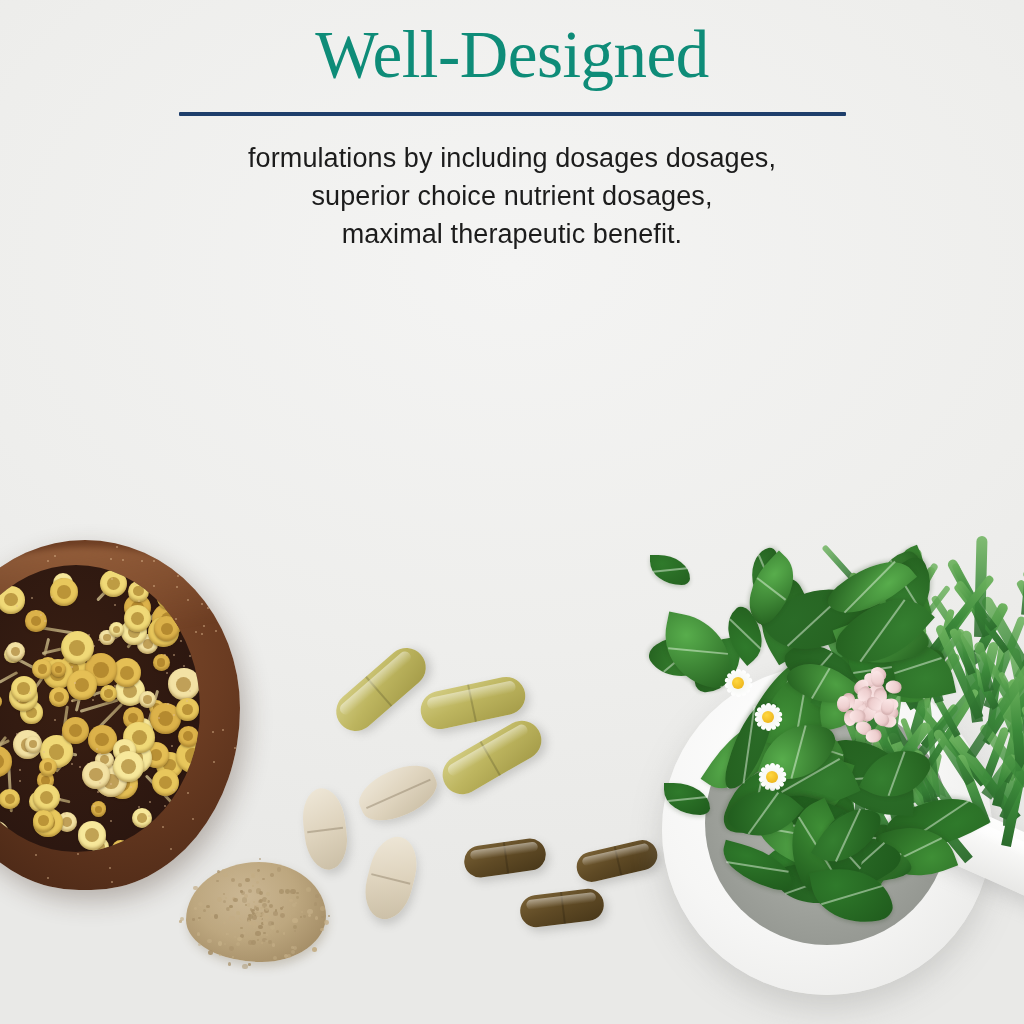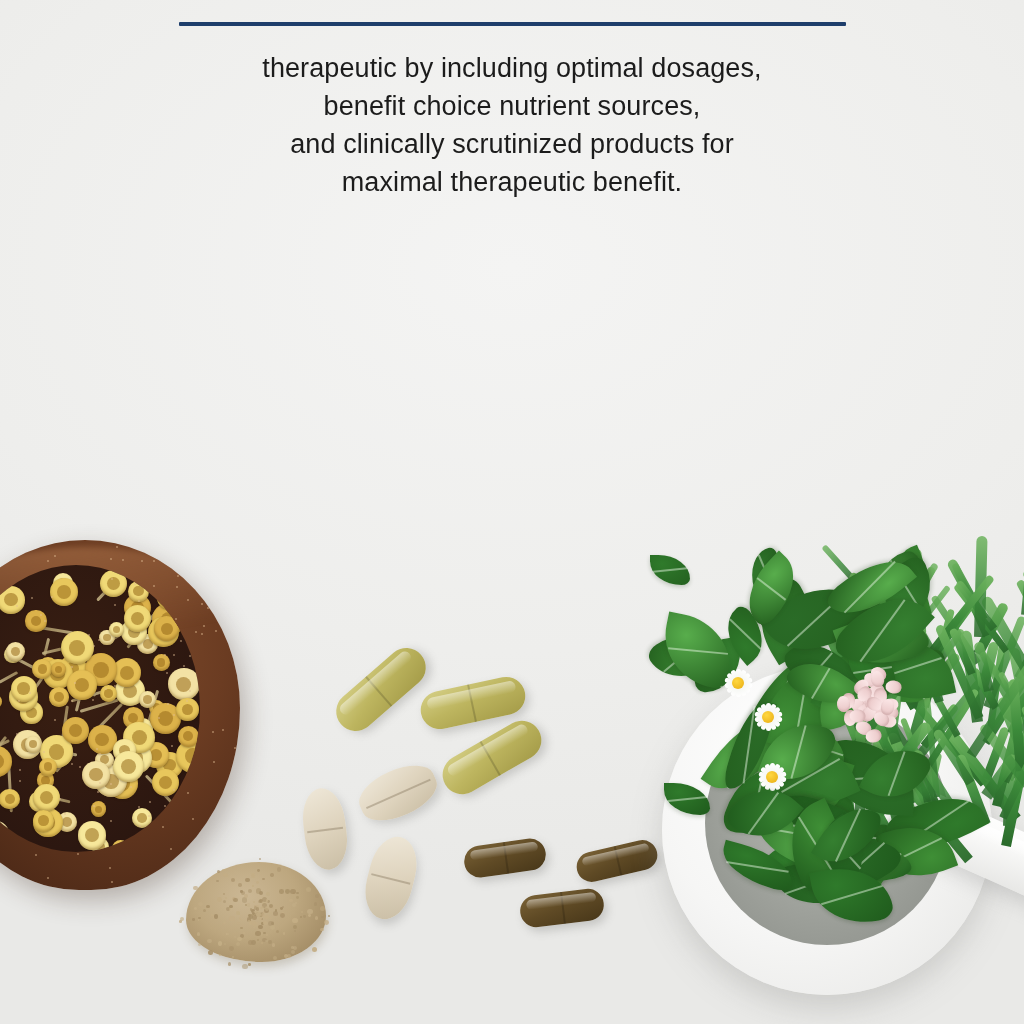--- a/index.html
+++ b/index.html
@@ -207,28 +207,28 @@
 </style>
 </head>
 <body>
 
 <div id="stage">
 
   <div class="text-block">
 
 
     <h1 class="headline">
+      <span class="hl-line">Well-Designed</span>
     </h1>
 
     <div class="rule"></div>
 
     <div class="body-copy">
-      <span class="bc-line">therapeutic by including optimal dosages,</span>
-      <span class="bc-line">benefit choice nutrient sources,</span>
-      <span class="bc-line">and clinically scrutinized products for</span>
+      <span class="bc-line">formulations by including dosages dosages,</span>
+      <span class="bc-line">superior choice nutrient dosages,</span>
       <span class="bc-line">maximal therapeutic benefit.</span>
     </div>
   </div>
 
   <div class="photo" id="bowl-group">
     <div class="bowl-outer">
       <div class="bowl-rim-shine"></div>
       <div class="bowl-inner" id="bowl-inner">
           <i class="stem" style="left: 70.9167%; top: 22.4093%; width: 17.7721px; height: 2.5px; transform: rotate(148.831deg);"></i>
           <i class="stem" style="left: 16.2658%; top: 63.4615%; width: 19.0588px; height: 2.5px; transform: rotate(335.339deg);"></i>

